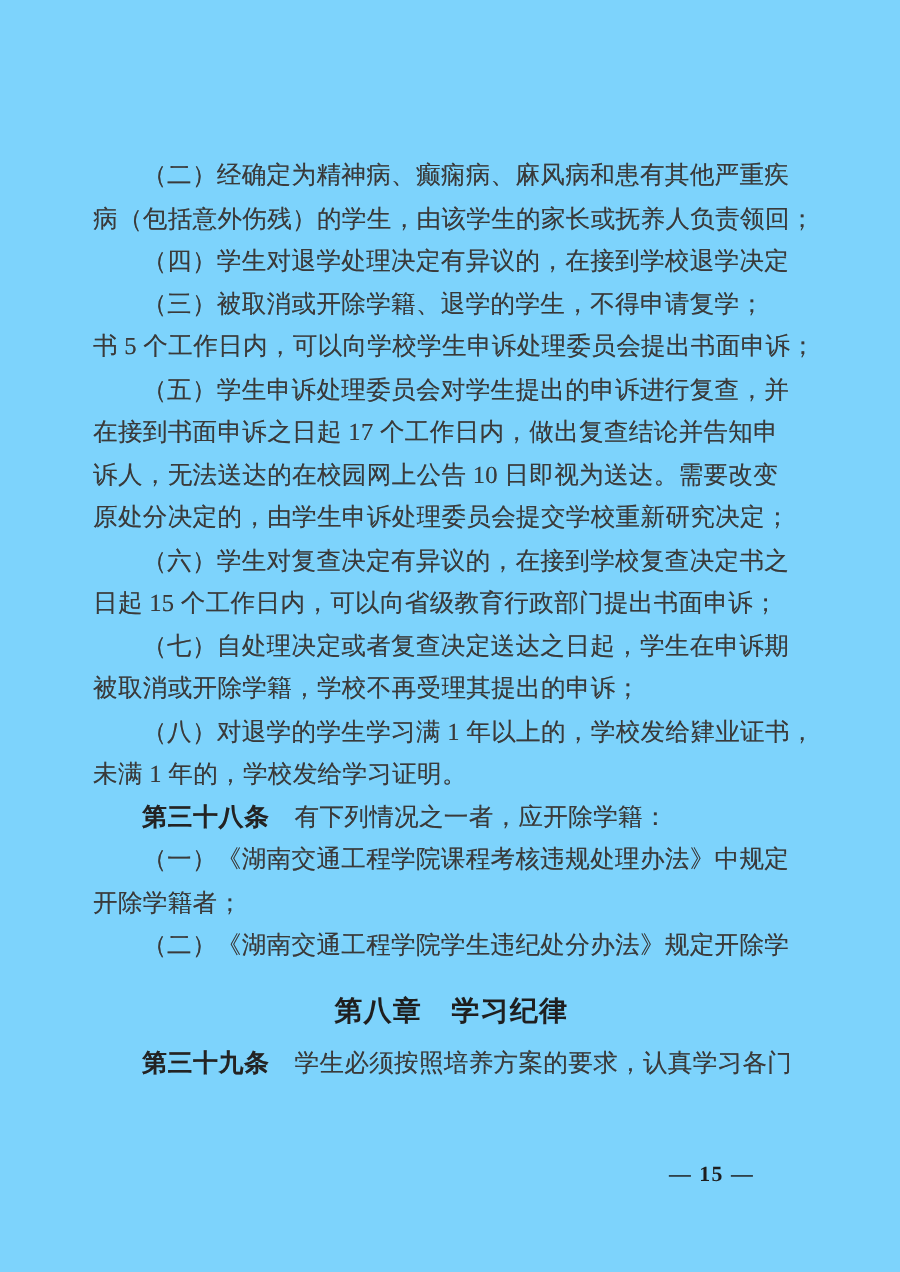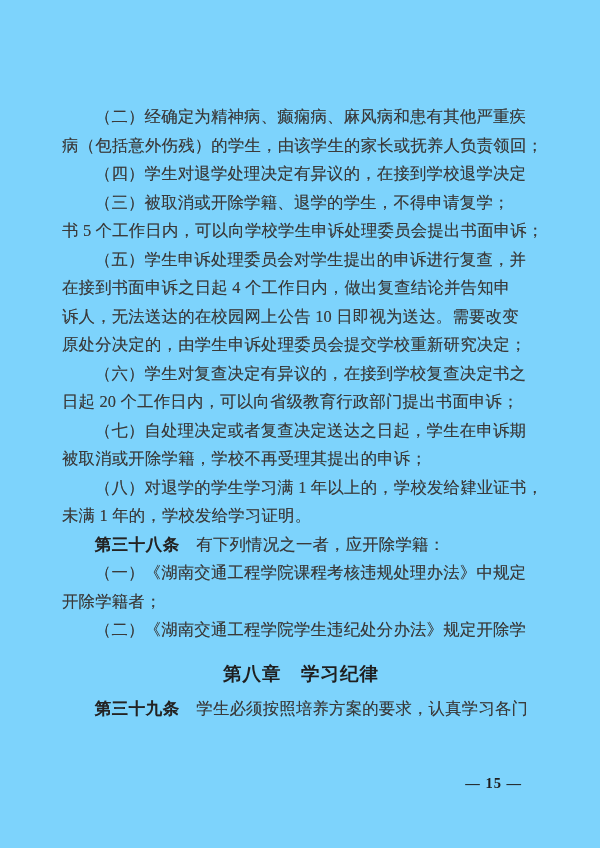--- a/index.html
+++ b/index.html
@@ -50,45 +50,45 @@
     color: #1f1f1f;
     text-align: center;
     letter-spacing: 1px;
     white-space: pre;
   }
   .page-number {
     position: absolute;
     top: 775px;
     left: 446px;
     width: 76px;
-    text-align: right;
+    text-align: left;
     font-family: "Liberation Serif", "DejaVu Serif", serif;
     font-weight: bold;
     font-size: 14.5px;
     color: #1e1e1e;
     letter-spacing: 1px;
     white-space: pre;
   }
 </style>
 </head>
 <body>
 
 <div class="page">
   <div class="document-body">
       <div class="text-line indent">（二）经确定为精神病、癫痫病、麻风病和患有其他严重疾</div>
       <div class="text-line">病（包括意外伤残）的学生，由该学生的家长或抚养人负责领回；</div>
       <div class="text-line indent">（四）学生对退学处理决定有异议的，在接到学校退学决定</div>
       <div class="text-line indent">（三）被取消或开除学籍、退学的学生，不得申请复学；</div>
       <div class="text-line">书 5 个工作日内，可以向学校学生申诉处理委员会提出书面申诉；</div>
       <div class="text-line indent">（五）学生申诉处理委员会对学生提出的申诉进行复查，并</div>
-      <div class="text-line">在接到书面申诉之日起 4 个工作日内，做出复查结论并告知申</div>
+      <div class="text-line">在接到书面申诉之日起 17 个工作日内，做出复查结论并告知申</div>
       <div class="text-line">诉人，无法送达的在校园网上公告 10 日即视为送达。需要改变</div>
       <div class="text-line">原处分决定的，由学生申诉处理委员会提交学校重新研究决定；</div>
       <div class="text-line indent">（六）学生对复查决定有异议的，在接到学校复查决定书之</div>
-      <div class="text-line">日起 20 个工作日内，可以向省级教育行政部门提出书面申诉；</div>
+      <div class="text-line">日起 15 个工作日内，可以向省级教育行政部门提出书面申诉；</div>
       <div class="text-line indent">（七）自处理决定或者复查决定送达之日起，学生在申诉期</div>
       <div class="text-line">被取消或开除学籍，学校不再受理其提出的申诉；</div>
       <div class="text-line indent">（八）对退学的学生学习满 1 年以上的，学校发给肄业证书，</div>
       <div class="text-line">未满 1 年的，学校发给学习证明。</div>
       <div class="text-line indent"><span class="article-term">第三十八条</span>　有下列情况之一者，应开除学籍：</div>
       <div class="text-line indent">（一）《湖南交通工程学院课程考核违规处理办法》中规定</div>
       <div class="text-line">开除学籍者；</div>
       <div class="text-line indent">（二）《湖南交通工程学院学生违纪处分办法》规定开除学</div>
       <div class="chapter-heading">第八章　学习纪律</div>
       <div class="text-line indent"><span class="article-term">第三十九条</span>　学生必须按照培养方案的要求，认真学习各门</div>

